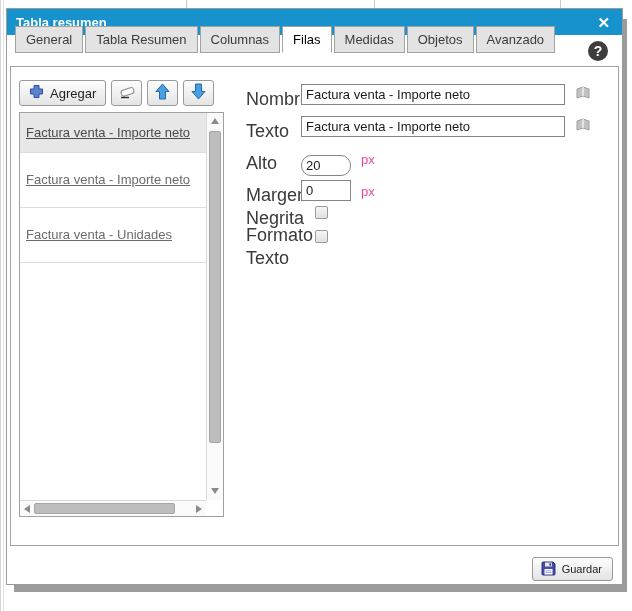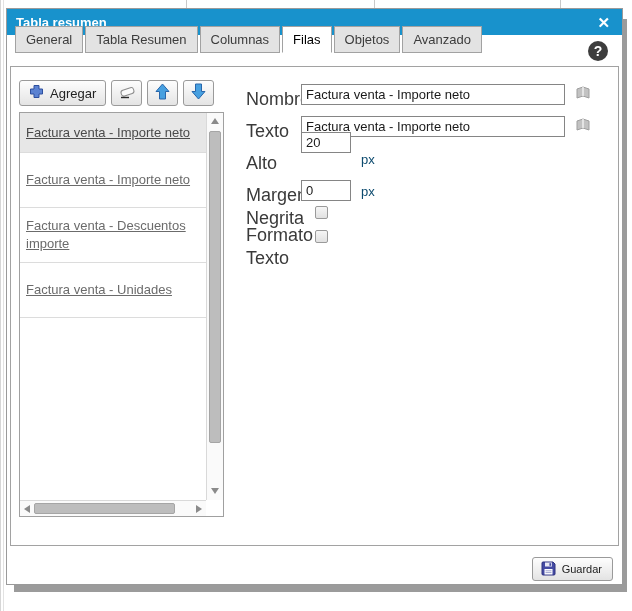--- a/index.html
+++ b/index.html
@@ -133,21 +133,21 @@
     width: 54px; line-height: 1.25;
   }
   .frm-input {
     position: absolute; left: 290px;
     height: 21px; border: 1px solid #858585; background: #fff;
     font-family: "Liberation Sans", sans-serif;
     font-size: 13px; color: #1a1a1a; padding: 0 4px;
   }
   .frm-input.wide { width: 264px; }
   .frm-input.small { width: 50px; }
-  .unit { position: absolute; left: 350px; font-size: 13px; color: #0c4a6e; }
+  .unit { position: absolute; left: 350px; font-size: 13px; color: #ec4899; }
   .lookup-btn {
     position: absolute; left: 562px; width: 20px; height: 20px;
     cursor: pointer; display: flex; align-items: center; justify-content: center;
   }
   .cbx {
     position: absolute; left: 304px;
     width: 13px; height: 13px;
     -webkit-appearance: none; appearance: none;
     border: 1px solid #9a9a9a; border-radius: 2px;
     background: linear-gradient(#f6f6f6, #e1e1e1);
@@ -178,20 +178,21 @@
   <div class="titlebar">
     <span class="title">Tabla resumen</span>
     <span class="close-btn">✕</span>
   </div>
 
   <div class="tabbar">
     <div class="tab">General</div>
     <div class="tab">Tabla Resumen</div>
     <div class="tab">Columnas</div>
     <div class="tab active">Filas</div>
+    <div class="tab">Medidas</div>
     <div class="tab">Objetos</div>
     <div class="tab">Avanzado</div>
   </div>
 
   <div class="help-btn">
     <span>?</span>
   </div>
 
   <div class="panel">
 
@@ -230,23 +231,20 @@
 
     <div class="listbox">
       <div class="list-rows">
         <div class="list-item selected">
           <span class="list-link">Factura venta - Importe neto</span>
         </div>
         <div class="list-item">
           <span class="list-link">Factura venta - Importe neto</span>
         </div>
         <div class="list-item">
-          <span class="list-link">Factura venta - Descuentos importe</span>
-        </div>
-        <div class="list-item">
           <span class="list-link">Factura venta - Unidades</span>
         </div>
       </div>
       <div class="vscroll">
         <div class="tri up"></div>
         <div class="vthumb"></div>
         <div class="tri down"></div>
       </div>
       <div class="hscroll">
         <div class="tri left"></div>
@@ -271,21 +269,21 @@
     <div class="lookup-btn" style="top:50px;">
       <span>
         <svg width="18" height="18" viewBox="0 0 18 18">
           <path d="M3 14 L9 12 L15 14 L15 5 L9 3 L3 5 Z" fill="#c2c2c2" stroke="#9e9e9e"></path>
           <path d="M9 12 L9 3" stroke="#f2f2f2" stroke-width="1.4"></path>
         </svg>
       </span>
     </div>
 
     <div class="frm-label" style="top:85px;">Alto</div>
-    <input class="frm-input small" style="top: 65px;" value="20">
+    <input class="frm-input small" style="top: 88px; border-radius: 10px;" value="20">
     <div class="unit" style="top:85px;">px</div>
 
     <div class="frm-label" style="top:117px;">Margen</div>
     <input class="frm-input small" style="top: 113px;" value="0">
     <div class="unit" style="top:117px;">px</div>
 
     <div class="frm-label" style="top:140px;">Negrita</div>
     <input type="checkbox" class="cbx" style="top: 139px;">
 
     <div class="frm-label" style="top:157px;">Formato Texto</div>

